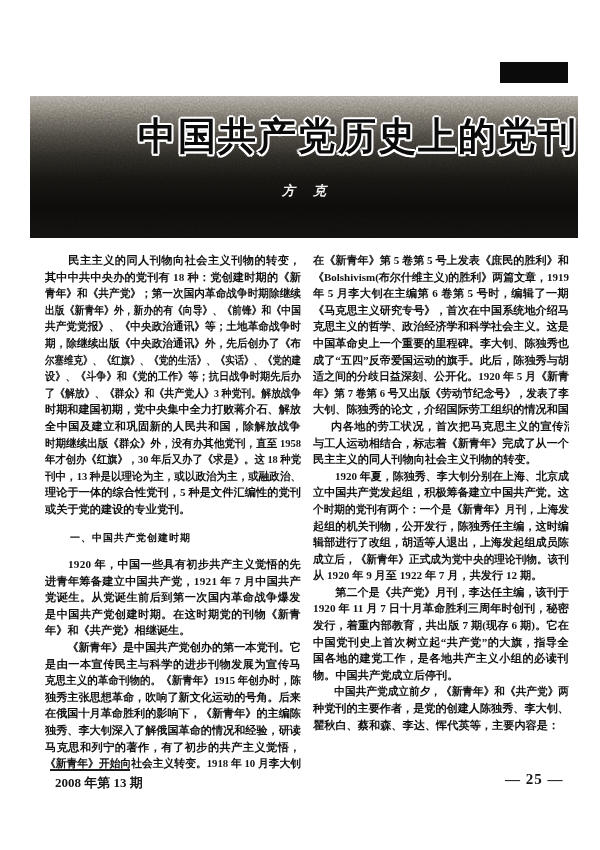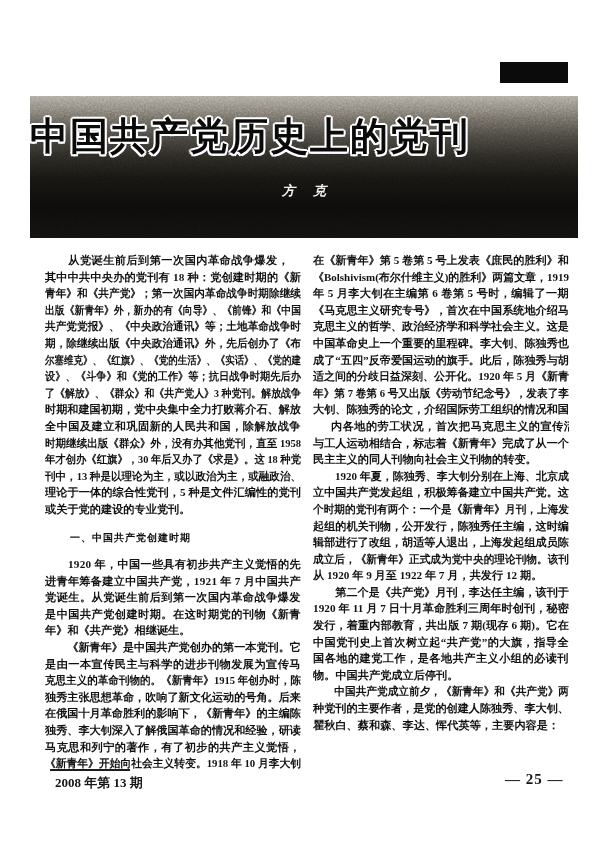--- a/index.html
+++ b/index.html
@@ -38,21 +38,21 @@
   .banner svg.noise {
     position: absolute; left: 0; top: 0;
     width: 100%; height: 100%;
     mix-blend-mode: overlay;
     opacity: 0.6;
   }
   .banner-title {
     position: absolute;
     left: 0; top: 18px;
     width: 100%;
-    text-align: left;
+    text-align: right;
     font-size: 38px;
     line-height: 44px;
     font-weight: 900;
     letter-spacing: 2px;
     color: #0a0a0a;
     text-shadow:
       -2px 0 0 #fff, 2px 0 0 #fff, 0 -2px 0 #fff, 0 2px 0 #fff,
       -1.5px -1.5px 0 #fff, 1.5px -1.5px 0 #fff,
       -1.5px 1.5px 0 #fff, 1.5px 1.5px 0 #fff;
     white-space: nowrap;
@@ -141,21 +141,21 @@
       </filter>
       <rect width="100%" height="100%" filter="url(#grain)"></rect>
     </svg>
     <div class="banner-title">中国共产党历史上的党刊</div>
     <div class="banner-author">方克</div>
   </div>
 
   <div class="content">
     <div class="col">
         <div class="para">
-          <div class="line"><span class="t" style="letter-spacing: 0.448864px;">　　从党诞生前后到第一次国内革命战争爆发，</span></div>
+          <div class="line"><span class="t" style="letter-spacing: 0.448864px;">　　民主主义的同人刊物向社会主义刊物的转变，</span></div>
           <div class="line"><span class="t" style="letter-spacing: 0.17125px;">其中中共中央办的党刊有 18 种：党创建时期的《新</span></div>
           <div class="line"><span class="t" style="transform: scaleX(0.953445);">青年》和《共产党》；第一次国内革命战争时期除继续</span></div>
           <div class="line"><span class="t" style="transform: scaleX(0.880103);">出版《新青年》外，新办的有《向导》、《前锋》和《中国</span></div>
           <div class="line"><span class="t" style="transform: scaleX(0.953445);">共产党党报》、《中央政治通讯》等；土地革命战争时</span></div>
           <div class="line"><span class="t" style="transform: scaleX(0.953445);">期，除继续出版《中央政治通讯》外，先后创办了《布</span></div>
           <div class="line"><span class="t" style="transform: scaleX(0.847507);">尔塞维克》、《红旗》、《党的生活》、《实话》、《党的建</span></div>
           <div class="line"><span class="t" style="transform: scaleX(0.915307);">设》、《斗争》和《党的工作》等；抗日战争时期先后办</span></div>
           <div class="line"><span class="t" style="transform: scaleX(0.888648);">了《解放》、《群众》和《共产党人》3 种党刊。解放战争</span></div>
           <div class="line"><span class="t" style="transform: scaleX(0.994899);">时期和建国初期，党中央集中全力打败蒋介石、解放</span></div>
           <div class="line"><span class="t" style="letter-spacing: 0.448864px;">全中国及建立和巩固新的人民共和国，除解放战争</span></div>

